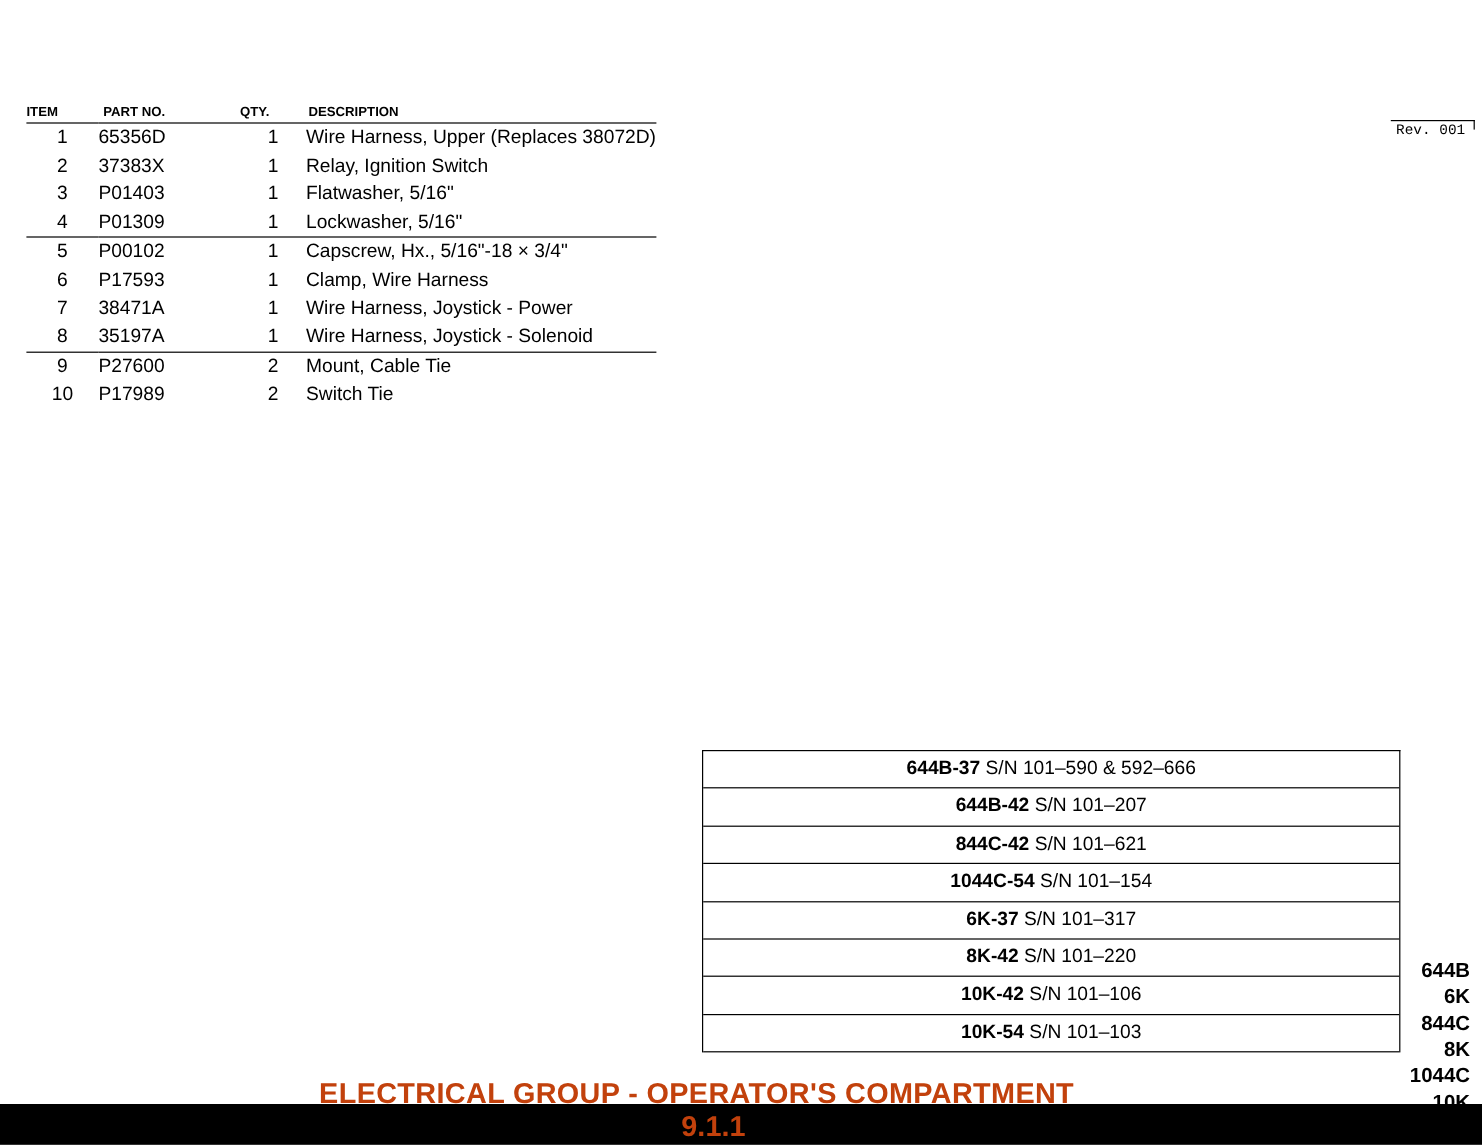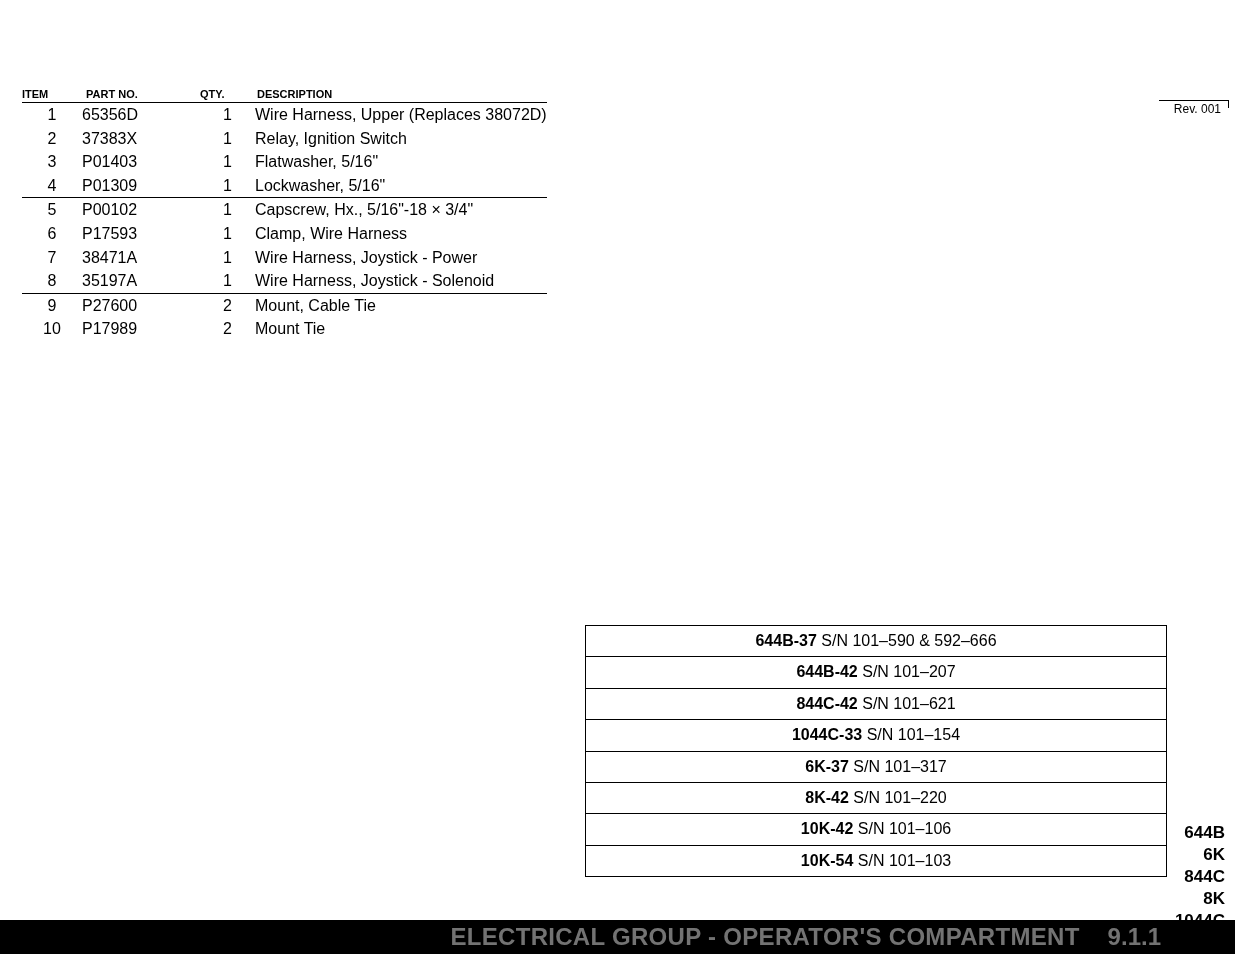--- a/index.html
+++ b/index.html
@@ -51,20 +51,21 @@
 
   .group-sep td {
     border-top: 1px solid #000;
   }
 
   .rev {
     position: absolute;
     right: 14px;
     top: 102px;
     font-size: 12px;
+    font-family: Liberation Mono, monospace;
   }
   .rev-line {
     position: absolute;
     right: 6px;
     top: 100px;
     width: 70px;
     border-top: 1px solid #000;
   }
   .rev-tick {
     position: absolute;
@@ -88,21 +89,21 @@
     border-bottom: 1.5px solid #000;
     padding: 4px 8px;
     font-size: 16px;
     line-height: 1.4;
   }
   .sn-row .model { font-weight: bold; }
 
   .models-col {
     position: absolute;
     right: 10px;
-    top: 822px;
+    top: 798px;
     text-align: right;
     font-weight: bold;
     font-size: 17px;
     line-height: 1.3;
   }
   .models-col div { }
 
   .tab-arrow {
     position: absolute;
     right: 15px;
@@ -111,25 +112,26 @@
     color: #000;
   }
 
   .title-bar {
     position: absolute;
     left: 0;
     bottom: 0;
     width: 1235px;
     height: 34px;
     background: #000;
-    color: #737373;
+    color: #c2410c;
     display: flex;
     align-items: center;
     justify-content: flex-end;
     padding-right: 74px;
+    flex-direction: column;
   }
   .title-text {
     font-weight: bold;
     font-size: 24px;
     letter-spacing: 0.3px;
   }
   .title-num {
     font-weight: bold;
     font-size: 24px;
     margin-left: 28px;
@@ -201,34 +203,34 @@
         <tr class="group-sep">
           <td class="col-item">9</td>
           <td class="col-partno">P27600</td>
           <td class="col-qty">2</td>
           <td class="col-desc">Mount, Cable Tie</td>
         </tr>
         <tr>
           <td class="col-item">10</td>
           <td class="col-partno">P17989</td>
           <td class="col-qty">2</td>
-          <td class="col-desc">Mount Tie</td>
+          <td class="col-desc">Switch Tie</td>
         </tr>
       </tbody>
   </table>
 
   <div class="rev-line"></div>
   <div class="rev-tick"></div>
   <div class="rev">Rev. 001</div>
 
   <div class="sn-box" id="sn-box">
       <div class="sn-row"><span class="model">644B-37</span> <span>S/N 101–590 &amp; 592–666</span></div>
       <div class="sn-row"><span class="model">644B-42</span> <span>S/N 101–207</span></div>
       <div class="sn-row"><span class="model">844C-42</span> <span>S/N 101–621</span></div>
-      <div class="sn-row"><span class="model">1044C-33</span> <span>S/N 101–154</span></div>
+      <div class="sn-row"><span class="model">1044C-54</span> <span>S/N 101–154</span></div>
       <div class="sn-row"><span class="model">6K-37</span> <span>S/N 101–317</span></div>
       <div class="sn-row"><span class="model">8K-42</span> <span>S/N 101–220</span></div>
       <div class="sn-row"><span class="model">10K-42</span> <span>S/N 101–106</span></div>
       <div class="sn-row"><span class="model">10K-54</span> <span>S/N 101–103</span></div>
     </div>
 
   <div class="models-col" id="models-col">
       <div>644B</div>
       <div>6K</div>
       <div>844C</div>

